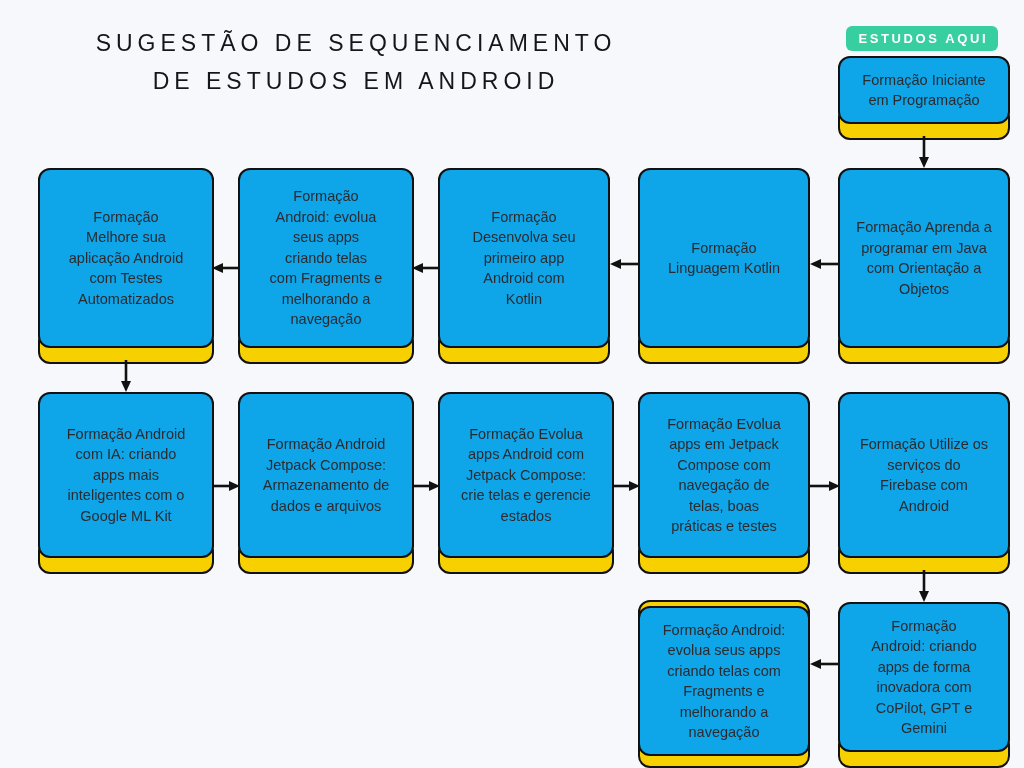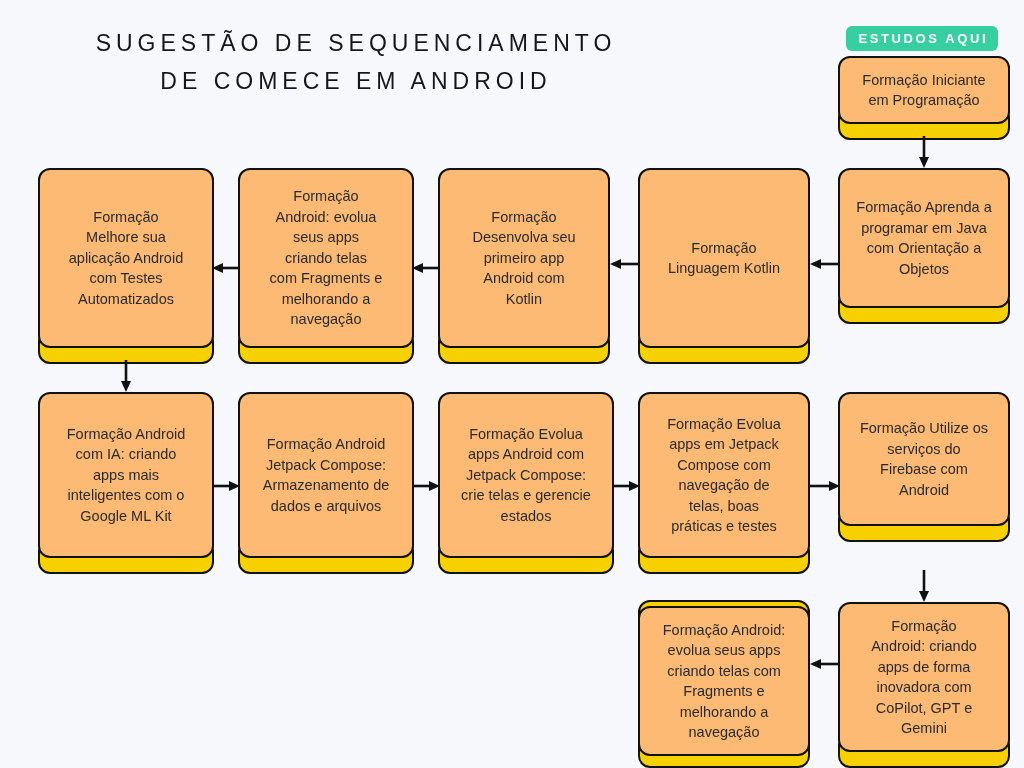--- a/index.html
+++ b/index.html
@@ -73,21 +73,21 @@
     border-radius: 12px;
     z-index: 1;
   }
 
   .node .card {
     position: absolute;
     left: 0;
     right: 0;
     top: 0;
     bottom: 16px;
-    background: #fdba74;
+    background: #0ea5e9;
     border: 2.5px solid #111111;
     border-radius: 12px;
     z-index: 2;
     display: flex;
     align-items: center;
     justify-content: center;
     padding: 6px 9px;
   }
 
   .node .label {
@@ -115,33 +115,33 @@
     z-index: 5;
   }
   .arrow svg { display: block; overflow: visible; }
 </style>
 </head>
 <body>
 
 <div id="canvas">
 
   <div class="title">SUGESTÃO DE SEQUENCIAMENTO
-DE COMECE EM ANDROID</div>
+DE ESTUDOS EM ANDROID</div>
 
   <div class="start-badge">ESTUDOS AQUI</div>
 
   <div class="node" style="left:838px; top:56px; width:172px; height:84px;">
     <div class="shadow"></div>
     <div class="card">
       <div class="label">Formação Iniciante
 em Programação</div>
     </div>
   </div>
 
-  <div class="node" style="left:838px; top:168px; width:172px; height:156px;">
+  <div class="node" style="left:838px; top:168px; width:172px; height:196px;">
     <div class="shadow"></div>
     <div class="card">
       <div class="label">Formação Aprenda a
 programar em Java
 com Orientação a
 Objetos</div>
     </div>
   </div>
 
   <div class="node" style="left:638px; top:168px; width:172px; height:196px;">
@@ -224,21 +224,21 @@
     <div class="card">
       <div class="label">Formação Evolua
 apps em Jetpack
 Compose com
 navegação de
 telas, boas
 práticas e testes</div>
     </div>
   </div>
 
-  <div class="node" style="left:838px; top:392px; width:172px; height:150px;">
+  <div class="node" style="left:838px; top:392px; width:172px; height:182px;">
     <div class="shadow"></div>
     <div class="card">
       <div class="label">Formação Utilize os
 serviços do
 Firebase com
 Android</div>
     </div>
   </div>
 
   <div class="node" style="left:838px; top:602px; width:172px; height:166px;">

